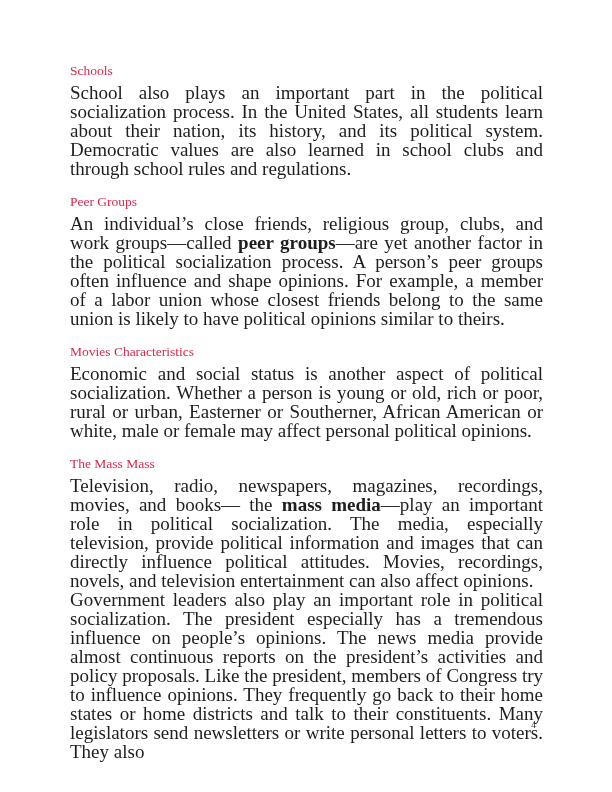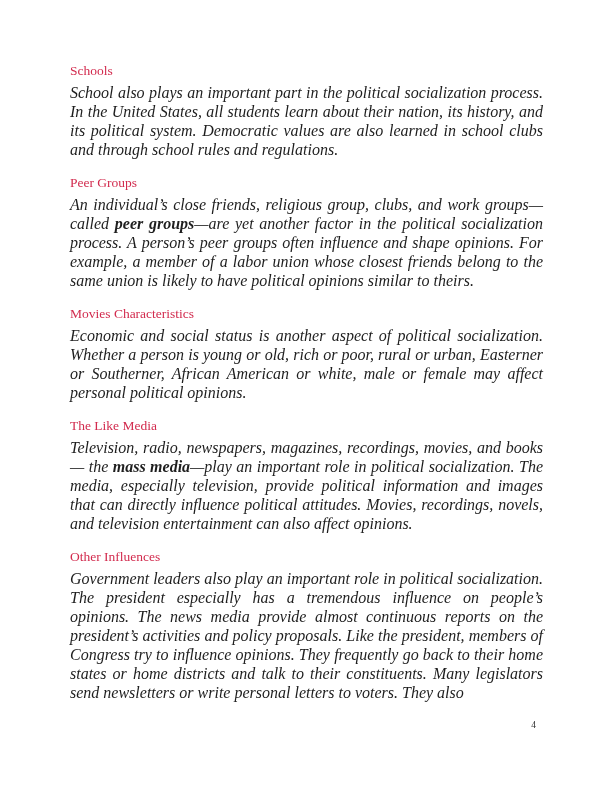--- a/index.html
+++ b/index.html
@@ -27,25 +27,24 @@
     font-size: 13.5px;
     font-weight: 400;
     line-height: 17px;
     margin: 15px 0 4px 0;
   }
   .section-heading:first-child {
     margin-top: 0;
   }
   .body-paragraph {
     margin: 0 0 0 0;
-    font-size: 16px;
+    font-size: 19px;
     line-height: 19px;
     text-align: justify;
     color: var(--text-color, #1e1e1e);
-    font-style: italic;
   }
   .body-paragraph strong {
     font-weight: bold;
   }
   .page-number {
     position: absolute;
     right: 76px;
     bottom: 50px;
     font-size: 9.5px;
     color: #333333;
@@ -57,19 +56,18 @@
 
 <div class="page">
   <div class="content">
 
   <h2 class="section-heading">Schools</h2>
       <p class="body-paragraph"><span>School also plays an important part in the political socialization process. In the United States, all students learn about their nation, its history, and its political system. Democratic values are also learned in school clubs and through school rules and regulations.</span></p>
       <h2 class="section-heading">Peer Groups</h2>
       <p class="body-paragraph"><span>An individual’s close friends, religious group, clubs, and work groups—called </span><strong>peer groups</strong><span>—are yet another factor in the political socialization process. A person’s peer groups often influence and shape opinions. For example, a member of a labor union whose closest friends belong to the same union is likely to have political opinions similar to theirs.</span></p>
       <h2 class="section-heading">Movies Characteristics</h2>
       <p class="body-paragraph"><span>Economic and social status is another aspect of political socialization. Whether a person is young or old, rich or poor, rural or urban, Easterner or Southerner, African American or white, male or female may affect personal political opinions.</span></p>
-      <h2 class="section-heading">The Like Media</h2>
+      <h2 class="section-heading">The Mass Mass</h2>
       <p class="body-paragraph"><span>Television, radio, newspapers, magazines, recordings, movies, and books— the </span><strong>mass media</strong><span>—play an important role in political socialization. The media, especially television, provide political information and images that can directly influence political attitudes. Movies, recordings, novels, and television entertainment can also affect opinions.</span></p>
-      <h2 class="section-heading">Other Influences</h2>
       <p class="body-paragraph"><span>Government leaders also play an important role in political socialization. The president especially has a tremendous influence on people’s opinions. The news media provide almost continuous reports on the president’s activities and policy proposals. Like the president, members of Congress try to influence opinions. They frequently go back to their home states or home districts and talk to their constituents. Many legislators send newsletters or write personal letters to voters. They also</span></p>
     </div>
   <div class="page-number">4</div>
 </div>
 
 </body></html>

